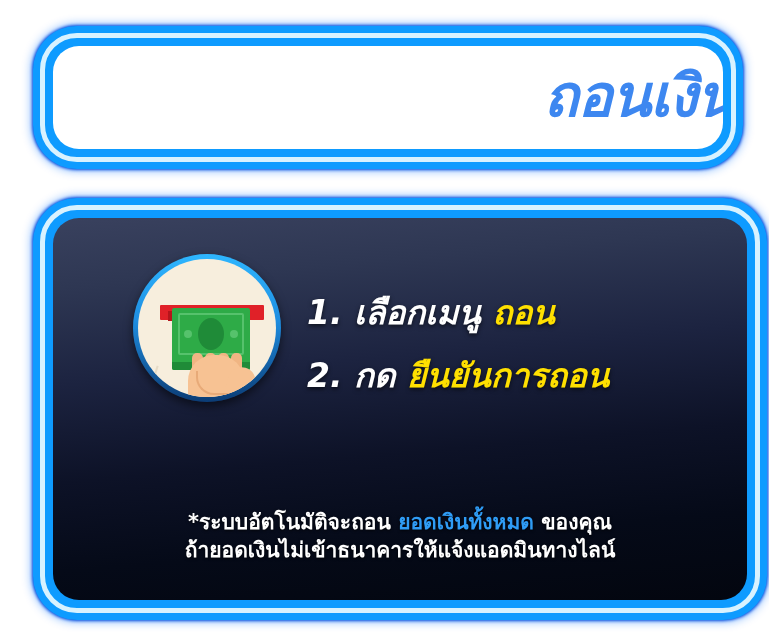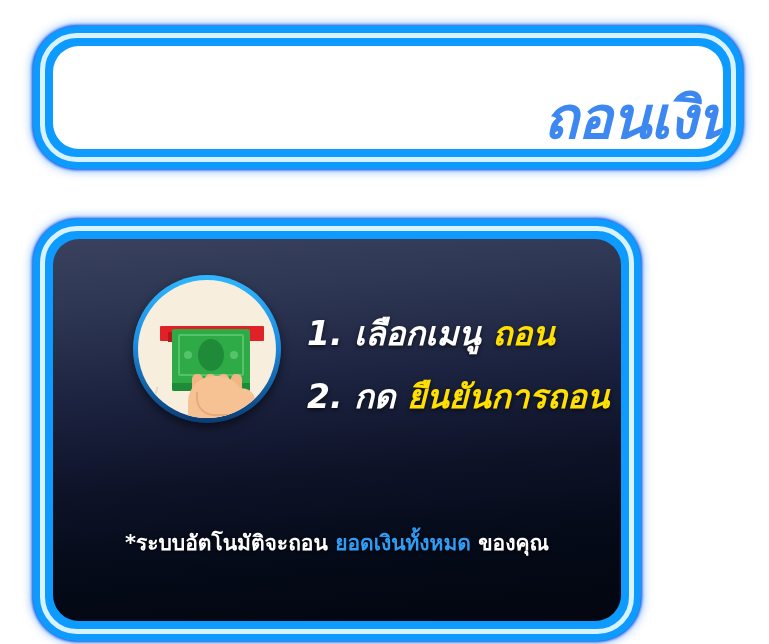--- a/index.html
+++ b/index.html
@@ -53,44 +53,43 @@
   
   #header-frame {
     left: 33px;
     top: 26px;
     width: 710px;
     height: 143px;
   }
   #header-body {
     background: #ffffff;
     display: flex;
-    align-items: flex-end;
+    align-items: center;
     justify-content: flex-end;
   }
   #header-title {
     color: #3d87f0;
     font-size: 58px;
     font-weight: bold;
     font-style: italic;
     line-height: 1;
     letter-spacing: -1px;
     white-space: nowrap;
     padding-right: 2px;
     margin-right: -14px;
     transform: translateY(-2px);
     font-family: "DejaVu Sans", "Liberation Sans", sans-serif;
   }
 
   
   #main-frame {
     left: 33px;
     top: 198px;
-    width: 608px;
+    width: 734px;
     height: 422px;
-    margin-top: 21px;
   }
   #main-body {
     background: linear-gradient(175deg,
                 #39415e 0%,
                 #2e3753 16%,
                 #1c2340 38%,
                 #0d1227 60%,
                 #050a18 80%,
                 #03060f 100%);
     display: block;
@@ -330,18 +329,19 @@
           <span class="hl">ยืนยันการถอน</span>
         </div>
       </div>
 
       <div id="note">
         <div class="note-line">
           <span>*ระบบอัตโนมัติจะถอน</span>
           <span class="hl">ยอดเงินทั้งหมด</span>
           <span>ของคุณ</span>
         </div>
+        <div class="note-line">ถ้ายอดเงินไม่เข้าธนาคารให้แจ้งแอดมินทางไลน์</div>
       </div>
 
     </div>
   </div>
 
 </div>
 
 </body></html>

